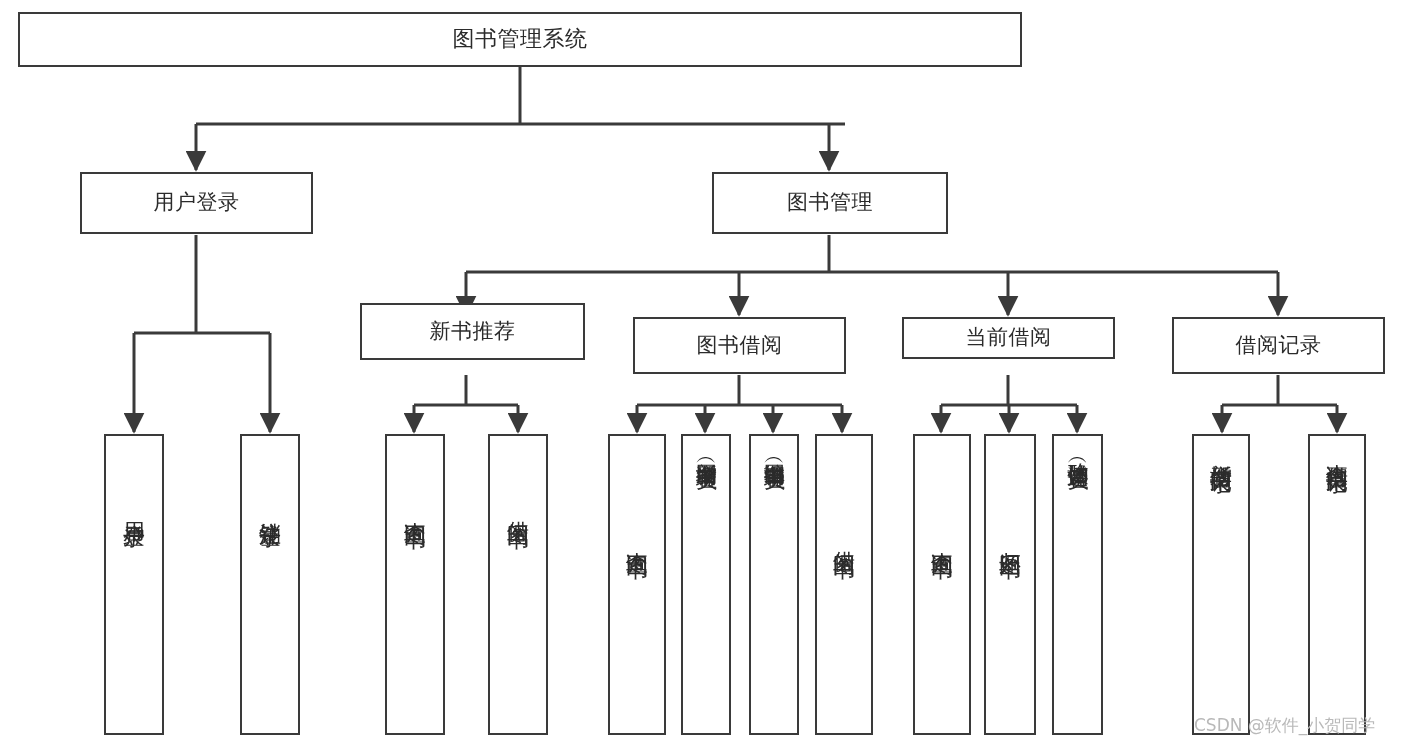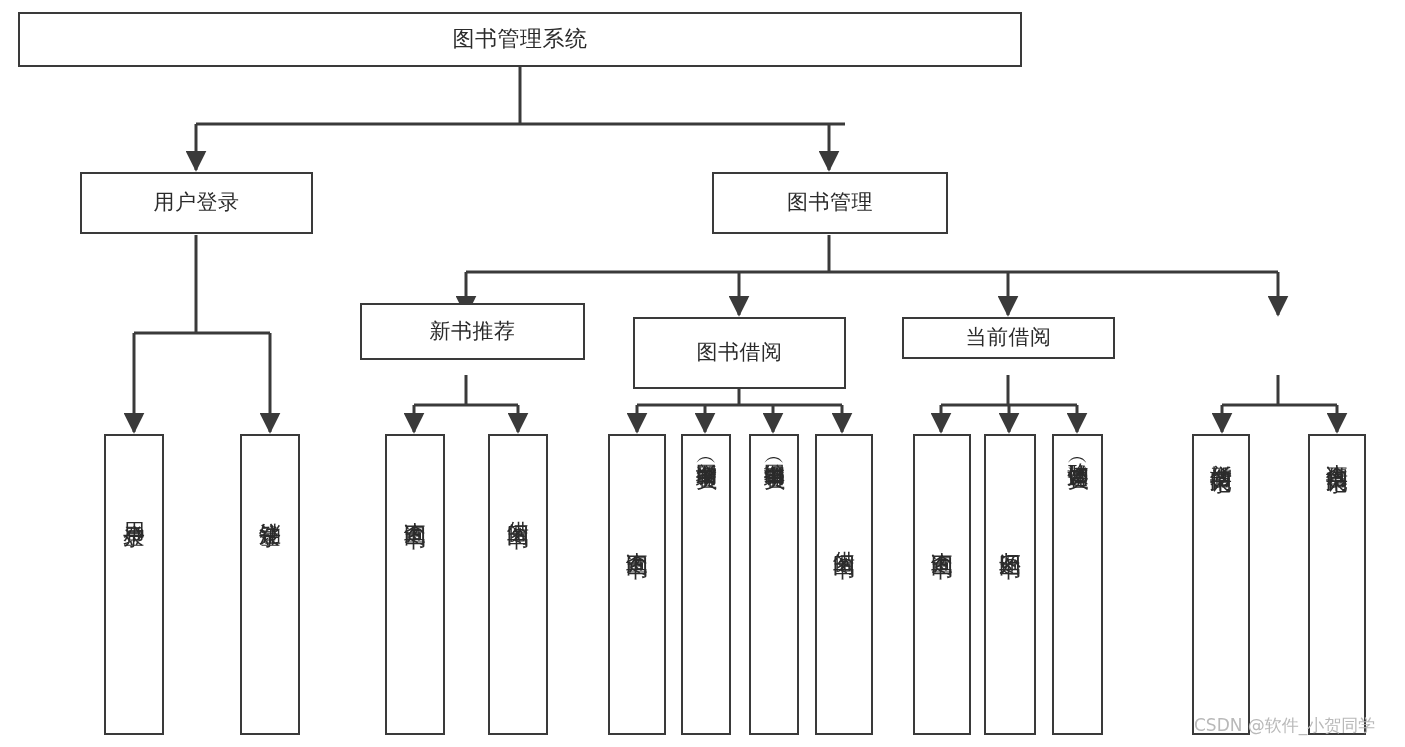--- a/index.html
+++ b/index.html
@@ -150,28 +150,31 @@
   </div>
 
   <div class="node horiz" style="left:712px; top:172px; width:236px; height:62px;align-items:center;">
     <span class="label">图书管理</span>
   </div>
 
   <div class="node horiz" style="left:360px; top:303px; width:225px; height:57px;">
     <span class="label">新书推荐</span>
   </div>
 
-  <div class="node horiz" style="left:633px; top:317px; width:213px; height:72px;">
+  <div class="node horiz" style="left:633px; top:317px; width:213px; height:57px;">
     <span class="label">图书借阅</span>
   </div>
 
   <div class="node horiz" style="left:902px; top:317px; width:213px; height:42px;">
     <span class="label">当前借阅</span>
   </div>
 
+  <div class="node horiz" style="left:1172px; top:317px; width:213px; height:57px;">
+    <span class="label">借阅记录</span>
+  </div>
 
   <div class="node vert mid" style="left:104px; top:434px; width:60px; height:301px;">
     <span class="label">用户登录</span>
   </div>
 
   <div class="node vert mid" style="left:240px; top:434px; width:60px; height:301px;">
     <span class="label">注销登录</span>
   </div>
 
   <div class="node vert mid" style="left:385px; top:434px; width:60px; height:301px;">

